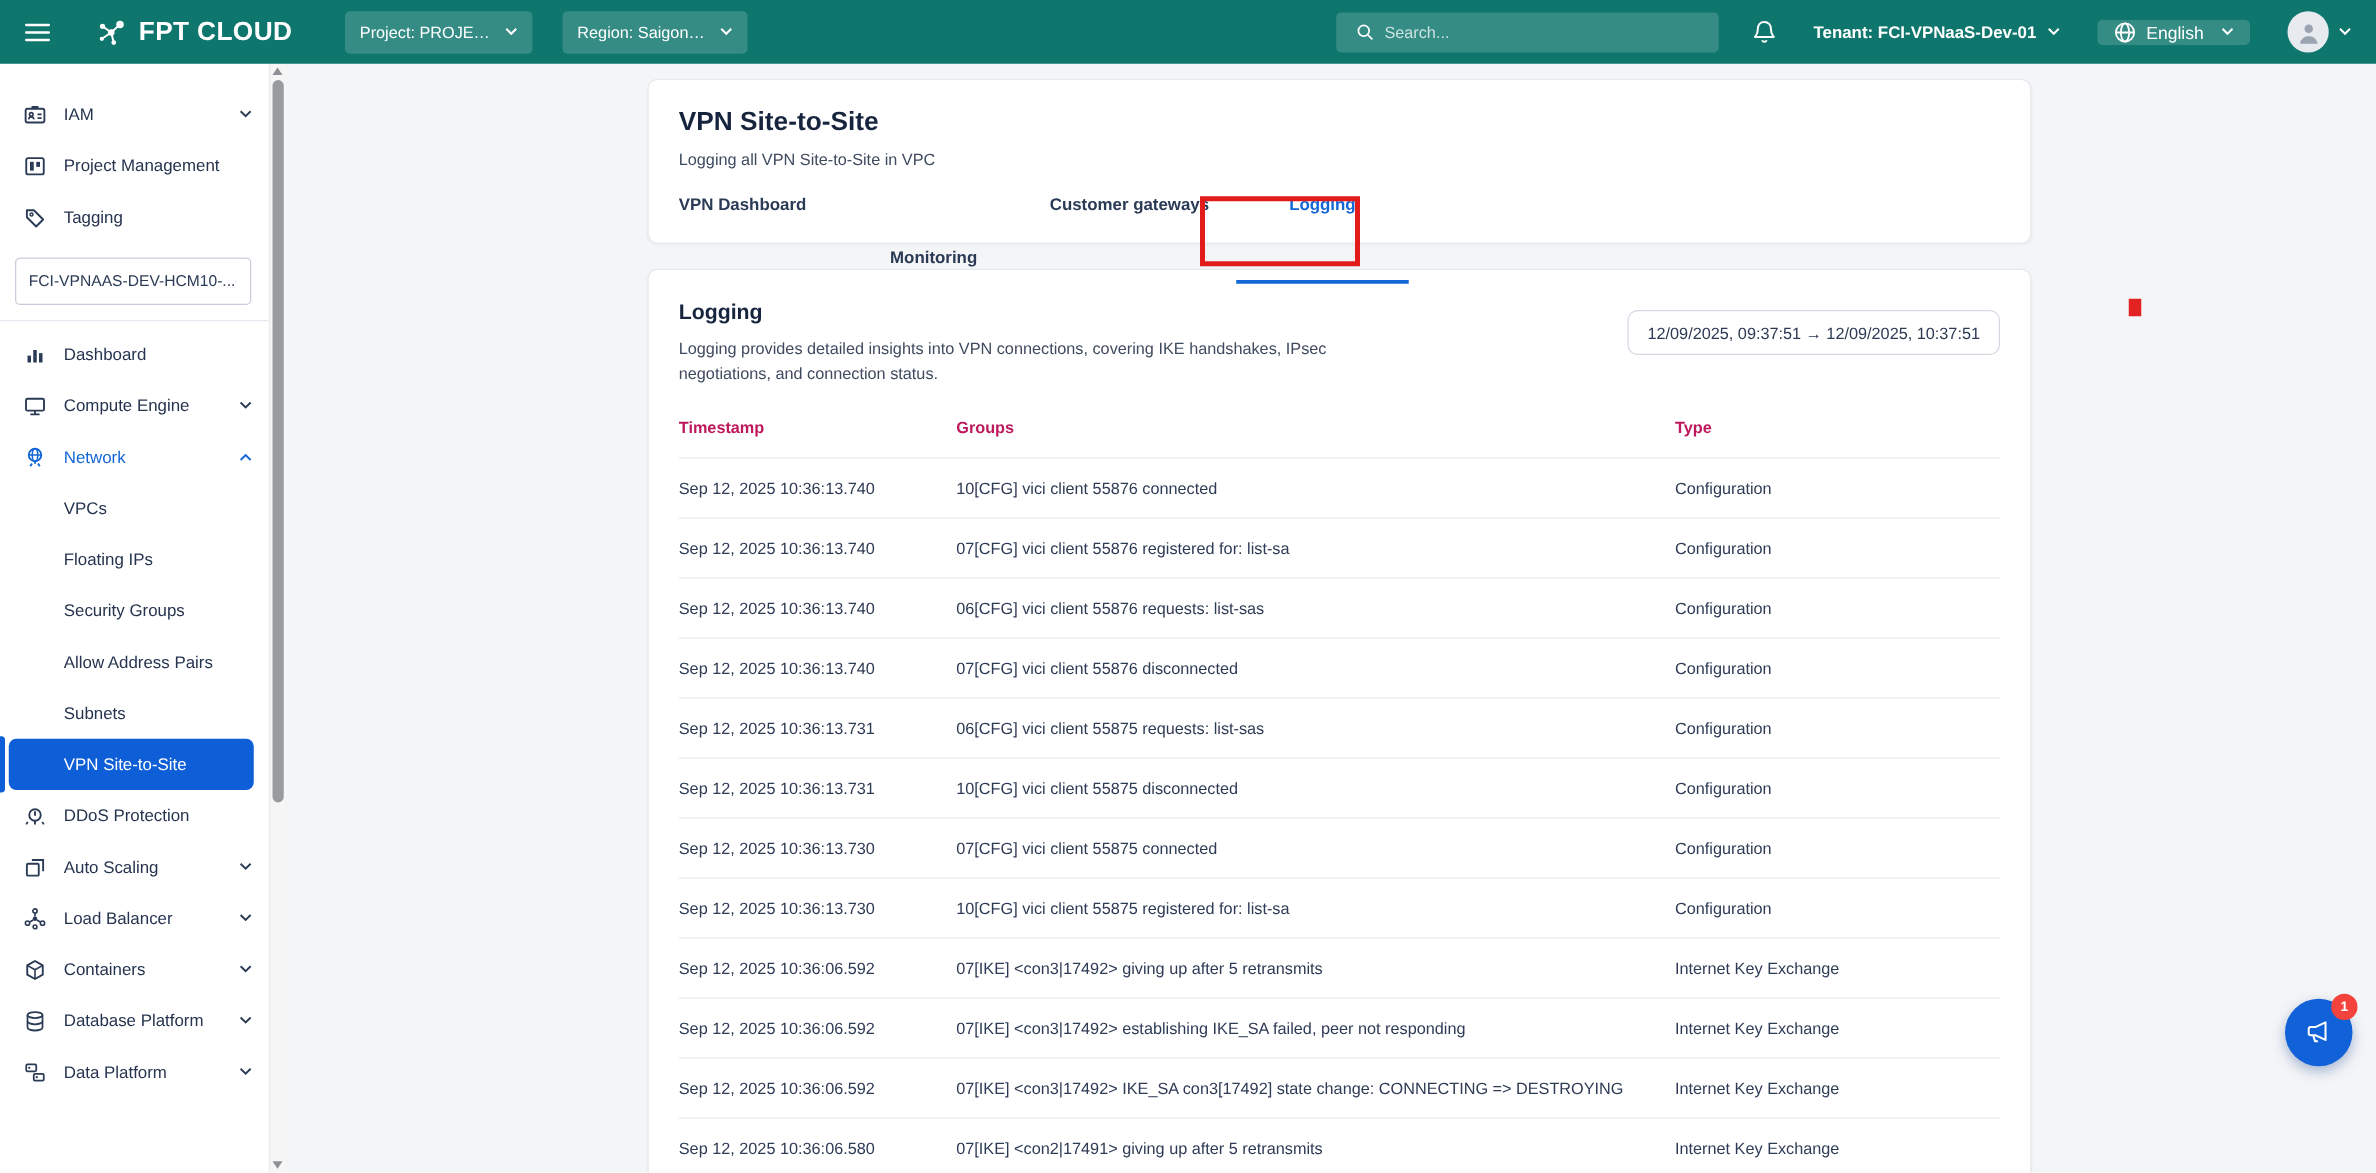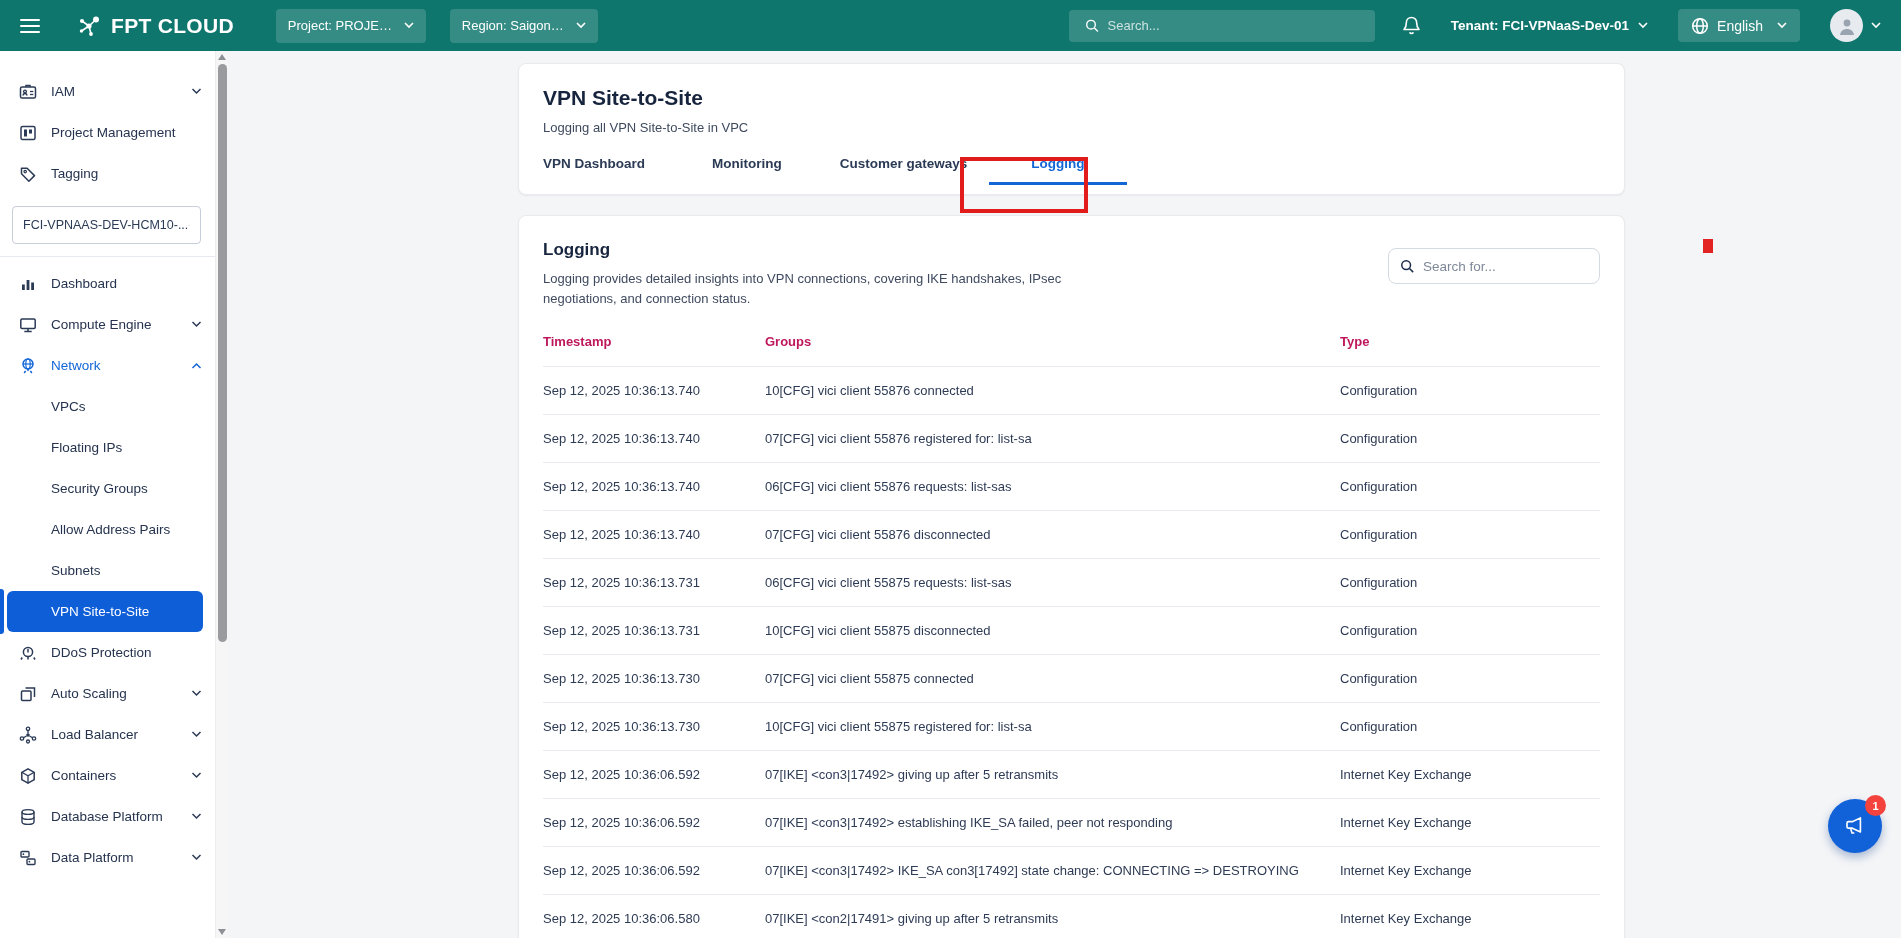--- a/index.html
+++ b/index.html
@@ -34,21 +34,21 @@
   }
   .hdr-search input{
     background:transparent; border:none; outline:none; color:#fff; font-size:13px; width:100%;
     font-family:inherit;
   }
   .hdr-search input::placeholder{ color:rgba(255,255,255,.75); }
   .bell{ margin:0 0 0 27px; cursor:pointer;}
   .tenant{ display:flex; align-items:center; gap:9px; color:#fff; font-size:13.5px; font-weight:700; margin:0 30px; cursor:pointer; white-space:nowrap;}
   .lang{
     display:flex; align-items:center; gap:8px; background:rgba(255,255,255,.16);
-    border-radius:4px; height:33px; padding:0 13px; color:#fff; font-size:14px; cursor:pointer;
+    border-radius:4px; height:20px; padding:0 13px; color:#fff; font-size:14px; cursor:pointer;
   }
   .lang .cv{ margin-left:6px; }
   .avatar-wrap{ display:flex; align-items:center; gap:8px; margin-left:30px; cursor:pointer;}
   .avatar{
     width:33px; height:33px; border-radius:50%; background:#e7eaee;
     display:flex; align-items:center; justify-content:center; overflow:hidden;
   }
 
   
   .sidebar{
@@ -95,21 +95,21 @@
   .container{ position:absolute; left:290px; top:12px; width:1107px; }
   .card{
     background:#fff; border:1px solid #e8eaee; border-radius:8px;
     box-shadow:0 1px 2px rgba(16,24,40,.05);
   }
   .card-head{ padding:22px 24px 0; height:132px; position:relative; }
   .page-title{ font-size:21px; font-weight:700; color:#16243d; }
   .page-subtitle{ margin-top:10px; font-size:13px; color:#3f4a5f; }
   .tabs{ display:flex; margin-top:21px; font-size:13.5px; font-weight:600; color:#2b3a55; }
   .tab{ padding-bottom:14px; cursor:pointer; position:relative; }
-  .tab-1{ margin-right:67px;} .tab-2{ margin-right:58px;} .tab-3{ margin-right:0;}
+  .tab-1{ margin-right:67px;} .tab-2{ margin-right:58px;margin-top:42px;} .tab-3{ margin-right:0;}
   .tab-4{ margin-left:64px; color:#1266d5; padding:0 0 14px; }
   .tab-4::after{ content:""; position:absolute; left:-42px; right:-42px; bottom:0; height:3px; background:#1266d5;}
   .tab-annotation{
     position:absolute; left:441px; top:93px; width:128px; height:56px;
     border:4px solid #e21b1b; pointer-events:none; z-index:5;
   }
 
   .card-log{ margin-top:20px; padding:24px; height:810px; }
   .log-head{ display:flex; justify-content:space-between; align-items:flex-start; }
   .log-title{ font-size:17px; font-weight:700; color:#16243d; }
@@ -438,27 +438,21 @@
       <div class="tab-annotation"></div>
     </section>
 
     <section class="card card-log">
       <div class="log-head">
         <div>
           <h2 class="log-title">Logging</h2>
           <p class="log-desc">Logging provides detailed insights into VPN connections, covering IKE handshakes, IPsec negotiations, and connection status.</p>
         </div>
         <div class="log-controls">
-          <div class="log-search">
-            <svg width="16" height="16" viewBox="0 0 16 16">
-                <circle cx="7" cy="7" r="5" fill="none" stroke="#1d2c49" stroke-width="1.7"></circle>
-                <line x1="10.8" y1="10.8" x2="15" y2="15" stroke="#1d2c49" stroke-width="1.7"></line>
-              </svg>
-            <input type="text" placeholder="Search for..." style="">
-          </div>
+          <div class="date-range">12/09/2025, 09:37:51 → 12/09/2025, 10:37:51</div>
         </div>
       </div>
 
       <div class="log-table">
         <div class="t-row t-head">
           <div class="col-ts">Timestamp</div>
           <div class="col-msg">Groups</div>
           <div class="col-type">Type</div>
         </div>
         <div class="t-body">

